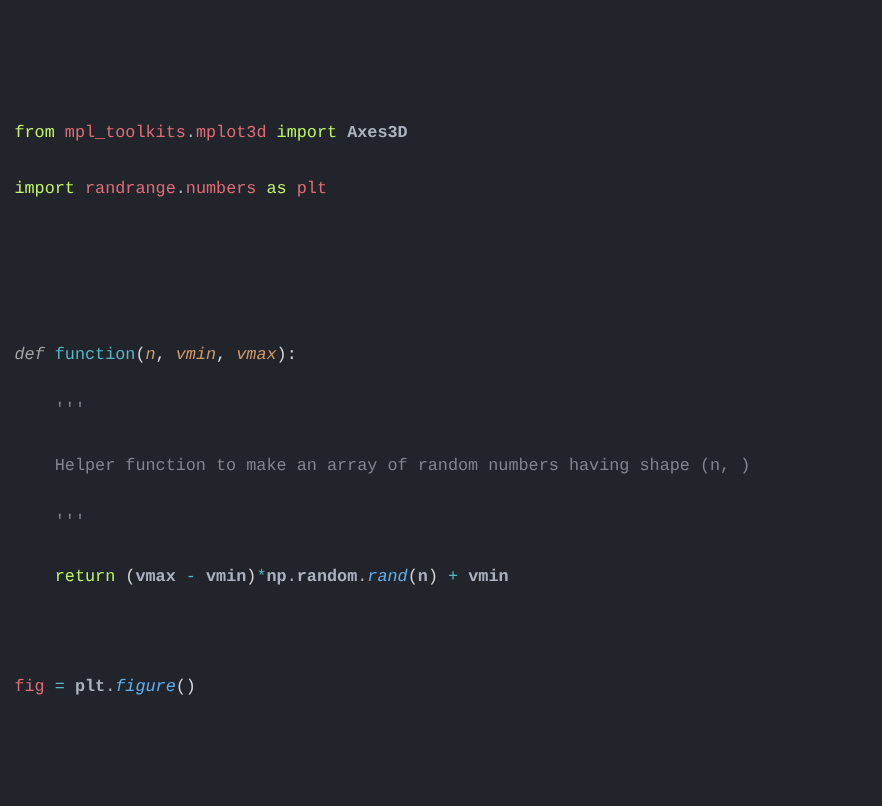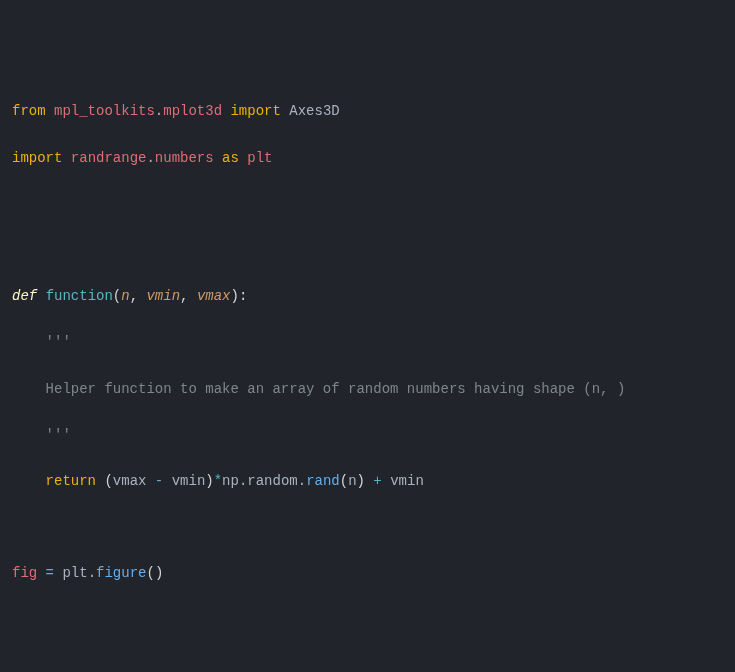--- a/index.html
+++ b/index.html
@@ -8,31 +8,31 @@
     background: #21252b;
     font-family: Consolas, "Courier New", monospace;
     font-size: 14px;
     line-height: 1.65;
     color: #d4d4d4;
     white-space: pre;
     width: 735px;
     box-sizing: border-box;
   }
   .line { display: block; }
-  .kw-magenta { color: #eab308; }       
-  .kw-italic  { color: #fef9c3; font-style: italic; }
+  .kw-magenta { color: #bef264; }       
+  .kw-italic  { color: #a3a3a3; font-style: italic; }
   .fn-name    { color: #56b6c2; }       
-  .fn-call    { color: #61afef; }       
+  .fn-call    { color: #61afef; font-style: italic; }       
   .param-it   { color: #d19a66; font-style: italic; }
   .ident      { color: #e06c75; }       
   .comment    { color: #7f848e; }
   .op         { color: #56b6c2; }       
   .dot        { color: #abb2bf; }
   .punct      { color: #d4d4d4; }
-  .white      { color: #abb2bf; }
+  .white      { color: #abb2bf; font-weight: bold; }
 </style>
 </head>
 <body>
 
 
 
 <div><span class="line"><span class="kw-magenta">from</span> <span class="ident">mpl_toolkits</span><span class="dot">.</span><span class="ident">mplot3d</span> <span class="kw-magenta">import</span> <span class="white">Axes3D</span></span>
 <span class="line"><span class="kw-magenta">import</span> <span class="ident">randrange</span><span class="dot">.</span><span class="ident">numbers</span> <span class="kw-magenta">as</span> <span class="ident">plt</span></span>
 <span class="line"> </span>
 <span class="line"> </span>

